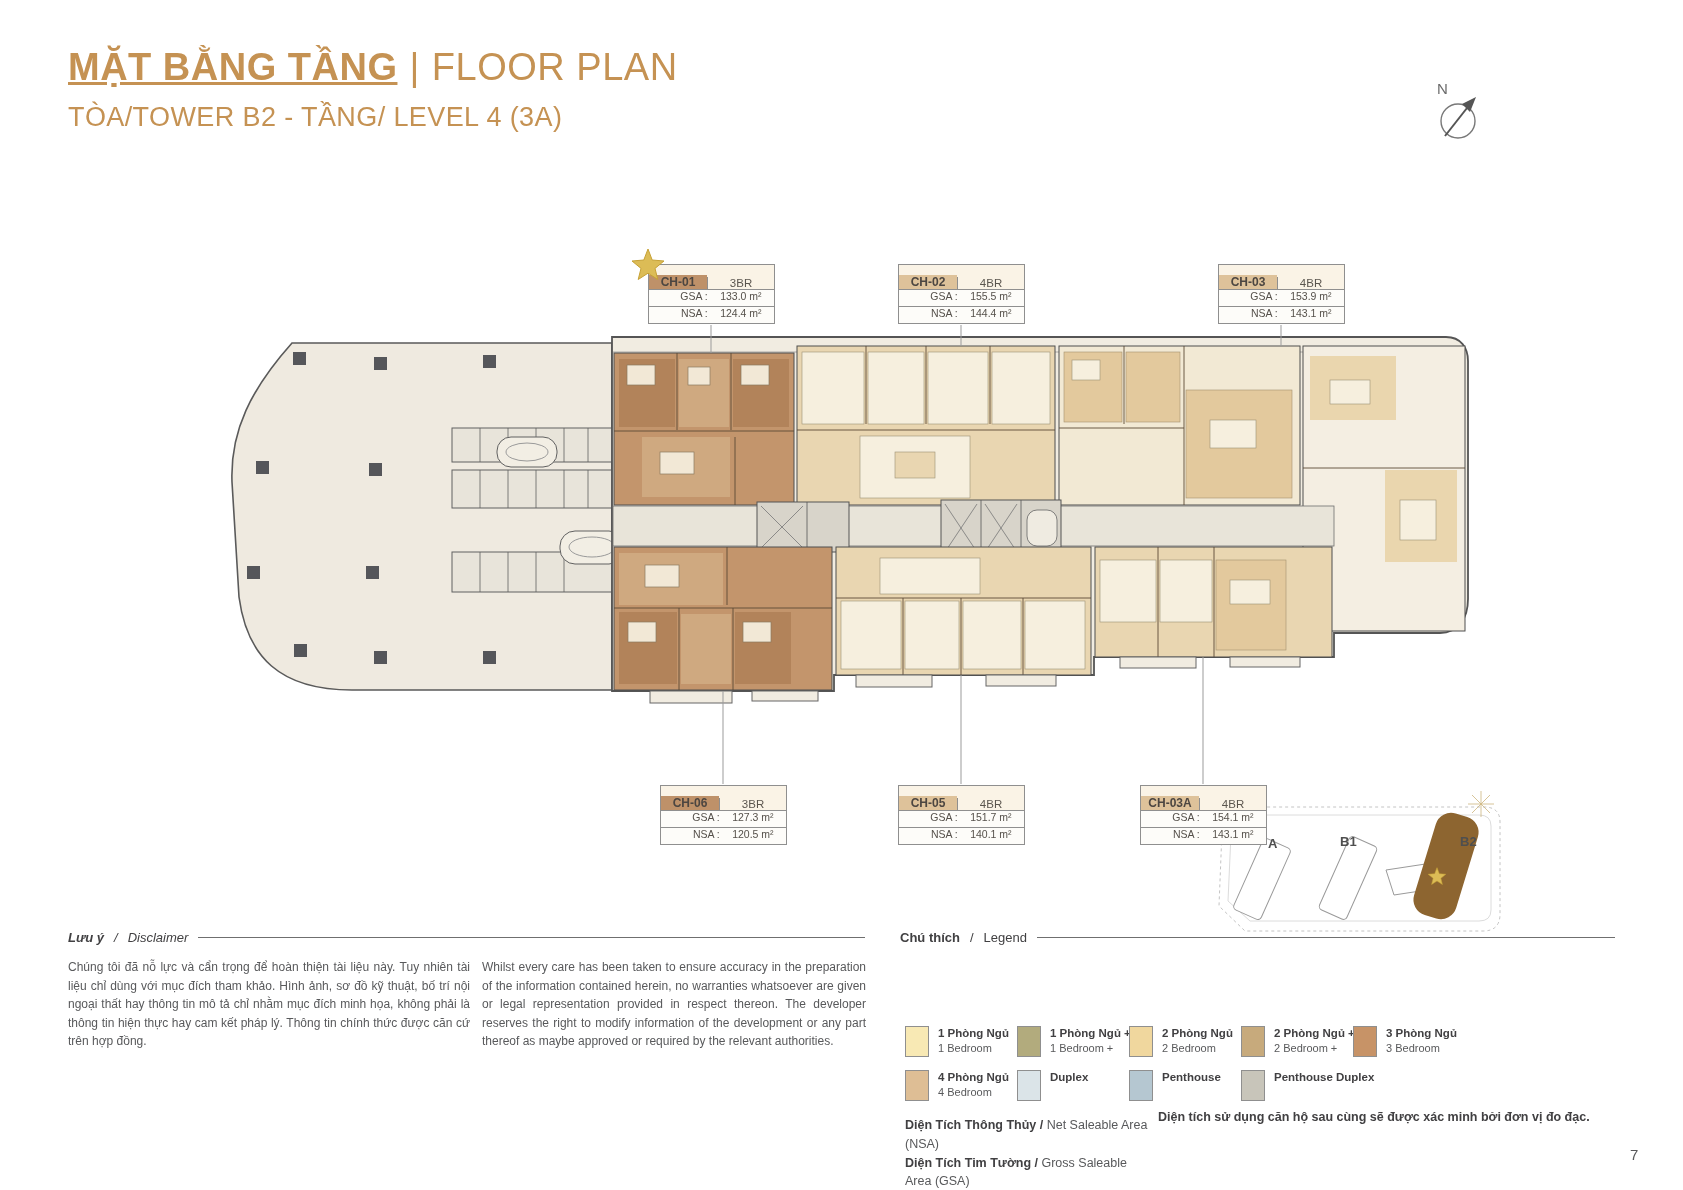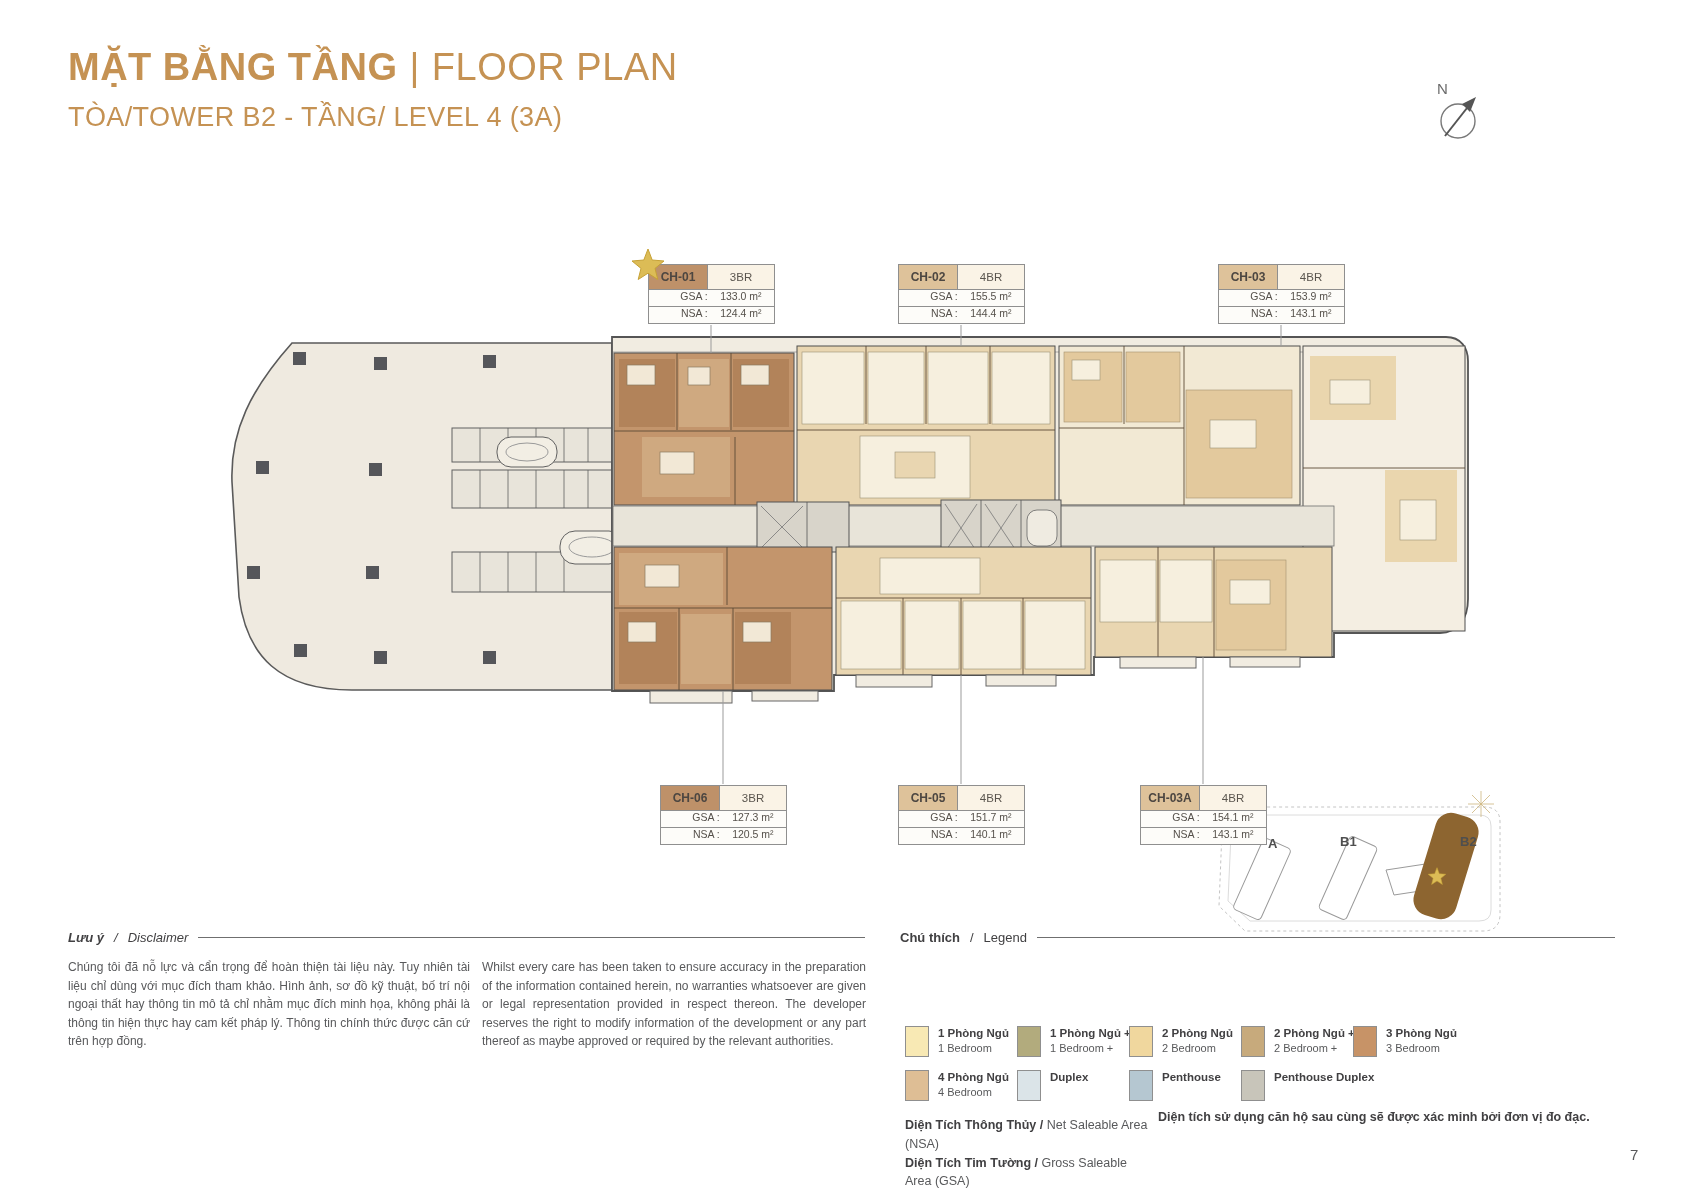--- a/index.html
+++ b/index.html
@@ -6,29 +6,29 @@
   html,body { background:#ffffff; }
   .page {
     position:relative; width:1683px; height:1190px; background:#ffffff;
     font-family:"Liberation Sans","DejaVu Sans",sans-serif; overflow:hidden;
   }
   .plan-svg { position:absolute; left:0; top:0; width:1683px; height:1190px; z-index:0; }
 
   
   .header { position:absolute; left:68px; top:46px; z-index:2; }
   .title { font-size:38px; letter-spacing:.5px; white-space:nowrap; }
-  .title .vi { font-weight:700; }
+  .title .vi { font-weight:700;text-decoration:underline; }
   .title .sep { font-weight:300; margin:0 12px; }
   .title .en { font-weight:400; }
   .subtitle { margin-top:13px; font-size:27px; font-weight:400; letter-spacing:.4px; white-space:nowrap; }
   .compass-n { position:absolute; left:1437px; top:80px; font-size:15px; color:#6b6b6b; z-index:2; }
 
   
   .unit-box { position:absolute; width:127px; z-index:2; }
-  .ub-hdr { display:flex; height:26px; border:1px solid #8f8f8f; background:#FAF3E6; }
+  .ub-hdr { display:flex; height:26px; border:1px solid #8f8f8f; background:#FAF3E6;align-items:flex-end; }
   .ub-id { width:58px; display:flex; align-items:center; justify-content:center;
            font-size:12px; font-weight:700; color:#4c4641; }
   .ub-type { flex:1; background:#FAF3E6; display:flex; align-items:center; justify-content:center;
              font-size:11.5px; color:#5a554e; border-left:1px solid #8f8f8f; }
   .ub-row { display:flex; height:17px; border:1px solid #8f8f8f; border-top:none;
             background:#FDFCF9; align-items:flex-start; font-size:10.5px; color:#55504a; }
   .ub-lbl { width:47%; text-align:right; }
   .ub-val { width:53%; text-align:center; }
   .ub-star { position:absolute; left:-20px; top:-18px; width:40px; height:40px; z-index:3; }
 

